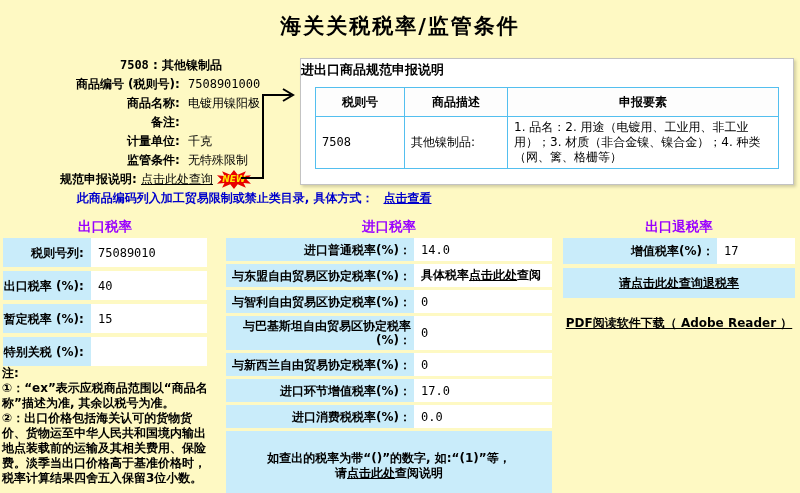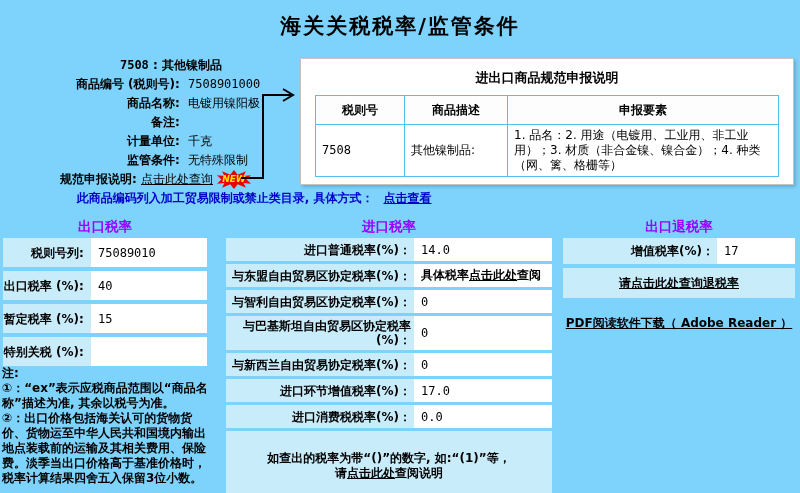--- a/index.html
+++ b/index.html
@@ -1,16 +1,16 @@
 <!DOCTYPE html>
 <html><head>
 <meta charset="utf-8">
 <style>
   html,body{margin:0;padding:0;background:#fff;}
-  .page{position:relative;width:800px;height:493px;background:#7dd3fc;overflow:hidden;
+  .page{position:relative;width:800px;height:493px;background:#fef9c3;overflow:hidden;
         font-family:"DejaVu Sans","Liberation Sans",sans-serif;font-size:12px;color:#000;}
   .b{font-weight:bold;}
   .mono{font-family:"DejaVu Sans Mono","Liberation Mono",monospace;}
   .title{position:absolute;top:12px;left:0;width:100%;text-align:center;
          font-family:"DejaVu Serif","Liberation Serif",serif;
          font-size:21px;font-weight:bold;letter-spacing:2px;}
   
   .left-info{position:absolute;left:0;top:56px;width:300px;}
   .heading-line{width:222px;text-align:right;height:19px;line-height:19px;}
   .info-line{display:flex;height:19px;line-height:19px;}
@@ -21,21 +21,21 @@
   .new-badge{position:relative;display:inline-block;width:34px;height:19px;margin-left:4px;
              background:#e80000;color:#ffe400;font-weight:bold;font-style:italic;font-size:9px;
              text-align:center;line-height:19px;
              clip-path:polygon(50% 0%,61% 25%,85% 7%,78% 32%,100% 28%,87% 50%,100% 72%,78% 68%,85% 93%,61% 75%,50% 100%,39% 75%,15% 93%,22% 68%,0% 72%,13% 50%,0% 28%,22% 32%,15% 7%,39% 25%);}
   .notice-line{position:absolute;left:60px;top:176px;color:#0000cc;font-weight:bold;white-space:pre;}
   .blue-link{color:#0000cc;text-decoration:underline;cursor:pointer;margin-left:10px;font-weight:bold;}
   .connector{position:absolute;left:233px;top:86px;}
   
   .spec-box{position:absolute;left:300px;top:58px;width:494px;height:127px;background:#fff;
             border:1px solid #c3c3c3;box-shadow:2px 2px 3px rgba(0,0,0,0.18);box-sizing:border-box;}
-  .spec-title{text-align:center;font-weight:bold;font-size:13px;margin-top:10px;}
+  .spec-title{font-weight:bold;font-size:13px;margin-top:2px;}
   .spec-table{border-collapse:collapse;margin:8px 14px 0 14px;width:464px;table-layout:fixed;}
   .spec-table th,.spec-table td{border:1px solid #53bfef;font-size:12px;vertical-align:middle;}
   .spec-table th{height:26px;text-align:center;font-weight:bold;background:#fdfdfd;}
   .spec-table td{padding:3px 6px;line-height:15px;}
   .col-code{width:86px;} .col-desc{width:100px;}
   
   .sec-h{position:absolute;top:218px;color:#9900ff;font-weight:bold;font-size:13.5px;text-align:center;}
   .sec-export{left:3px;width:204px;} .sec-import{left:226px;width:326px;} .sec-rebate{left:563px;width:232px;}
   
   .rate-row{display:flex;margin-bottom:4px;}

